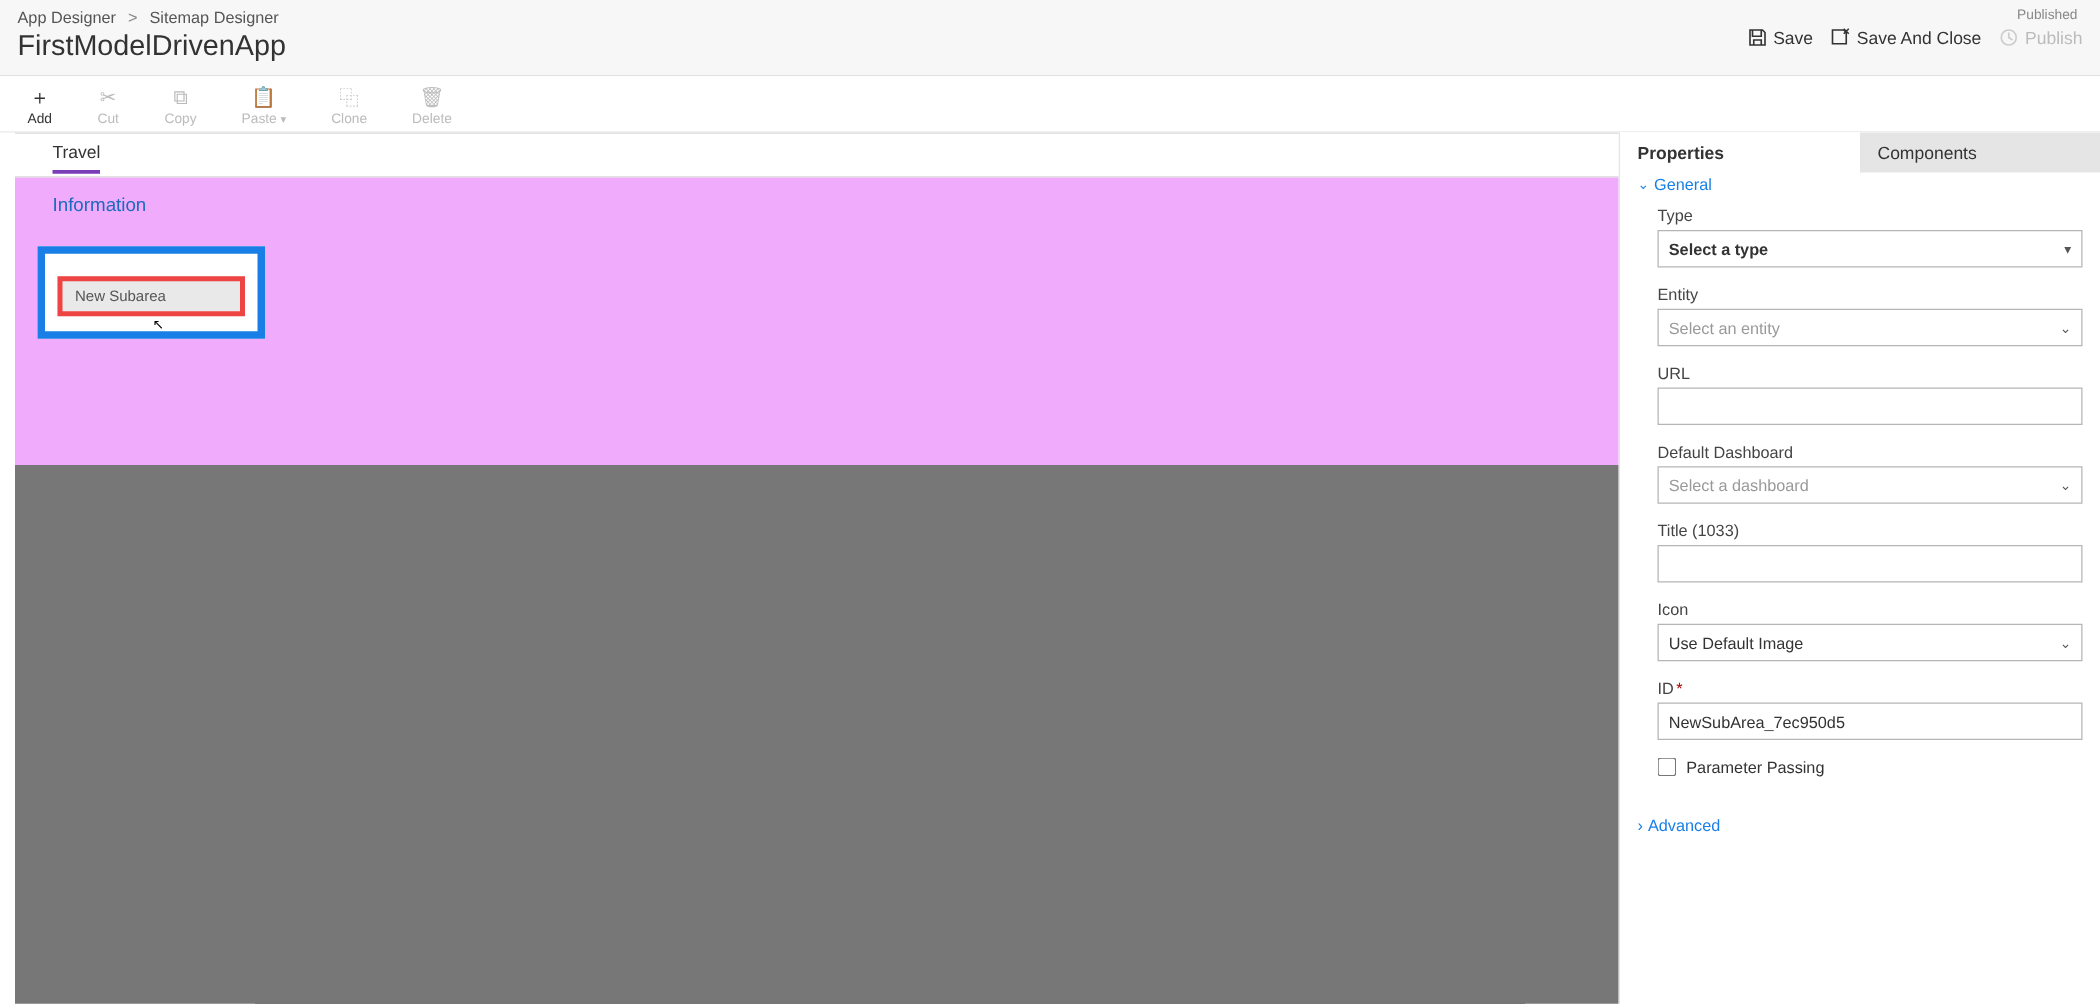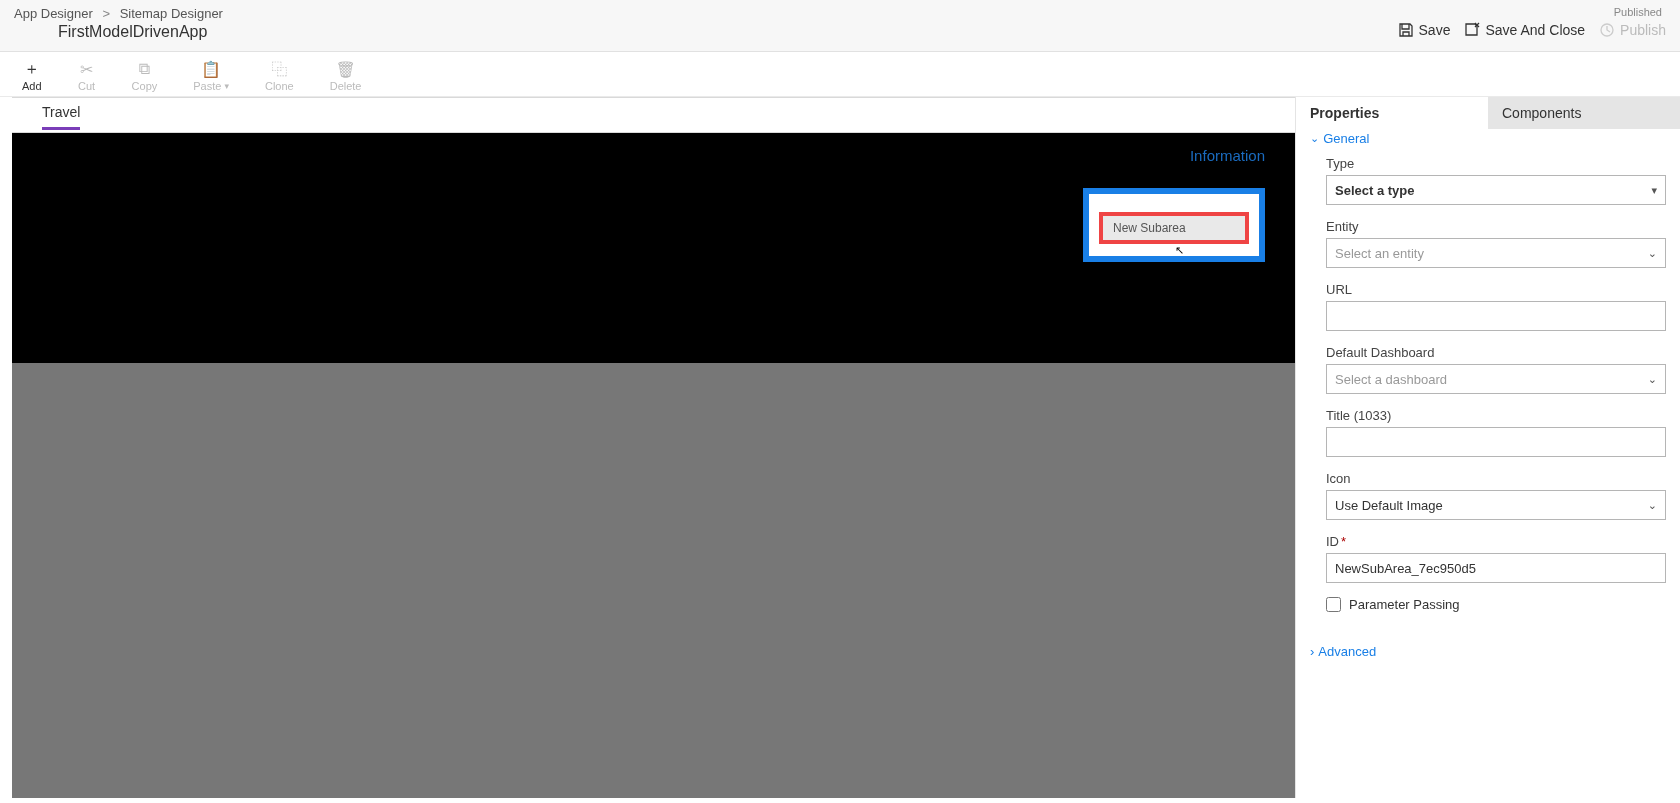--- a/index.html
+++ b/index.html
@@ -1,39 +1,39 @@
 <!DOCTYPE html>
 <html><head>
   <meta charset="utf-8">
   <style>
     * { box-sizing: border-box; margin: 0; padding: 0; }
     body { font-family: "Segoe UI", Arial, sans-serif; font-size: 13px; color: #333; background: #fff; width: 1680px; height: 803px; overflow: hidden; }
     .header { background: #f7f7f7; border-bottom: 1px solid #e1e1e1; padding: 6px 14px 10px; display: flex; justify-content: space-between; align-items: flex-start; }
     .breadcrumb { font-size: 13px; color: #555; }
     .breadcrumb a { color: #555; text-decoration: none; }
     .breadcrumb span.sep { margin: 0 6px; color: #888; }
-    .app-title { font-size: 16px; font-weight: 400; color: #333; margin-top: 2px; margin-left: 44px; }
+    .app-title { font-size: 23px; font-weight: 400; color: #333; margin-top: 2px; }
     .header-right { text-align: right; }
     .status { font-size: 11px; color: #888; margin-bottom: 4px; padding-right: 4px; }
     .header-actions { display: flex; gap: 14px; align-items: center; }
     .header-btn { display: flex; align-items: center; gap: 5px; cursor: pointer; font-size: 14px; color: #333; }
     .header-btn.disabled { color: #bbb; cursor: default; }
     .header-btn .ic { width: 16px; height: 16px; display: inline-flex; align-items: center; justify-content: center; }
 
     .toolbar { background: #fff; border-bottom: 1px solid #eaeaea; padding: 6px 14px 2px; display: flex; gap: 20px; }
     .tool-btn { display: flex; flex-direction: column; align-items: center; font-size: 11px; color: #333; cursor: pointer; padding: 2px 8px; min-width: 28px; }
     .tool-btn.disabled { color: #bbb; cursor: default; }
     .tool-btn .ic { width: 18px; height: 18px; display: flex; align-items: center; justify-content: center; font-size: 16px; }
     .tool-btn .lbl { margin-top: 2px; display:flex; align-items:center; gap:3px;}
     .chev-down { font-size: 9px; }
 
     .workspace { display: flex; height: calc(803px - 56px - 46px); }
     .area-header { background: #e8e8e8; border-top: 1px solid #d9d9d9; border-bottom: 1px solid #d9d9d9; height: 36px; display: flex; align-items: center; padding: 0 30px; }
     .area-tab { font-size: 14px; color: #333; padding: 4px 0 7px; border-bottom: 3px solid #7a3db8; font-weight: 400; }
-    .canvas-body { background: #000000; padding: 14px 30px 30px; min-height: 230px; text-align: right; }
+    .canvas-body { background: #f0abfc; padding: 14px 30px 30px; min-height: 230px; }
     .group-title { color: #1a6bbf; font-size: 15px; margin-bottom: 24px; }
     .subarea-sel { border: 6px solid #197fe6; display: inline-block; padding: 18px 10px 12px; background: #fff; position: relative; margin-left: -12px;}
     .subarea-box { background: #e9e9e9; border: 4px solid #ef4444; width: 150px; height: 32px; display: flex; align-items: center; padding: 0 10px; font-size: 12px; color: #555; position:relative;}
     .cursor { position:absolute; left:72px; top:28px; font-size:11px; color:#000;}
     .canvas-filler { flex:1; background:#777; margin:0 0 0 0; }
 
     .panel { width: 385px; border-left: 1px solid #e4e4e4; background: #fff; display: flex; flex-direction: column; }
     .panel-tabs { display: flex; }
     .panel-tab { flex: 1; text-align: left; padding: 8px 14px; font-size: 14px; cursor: pointer; }
     .panel-tab.inactive { background: #e5e5e5; color: #333; }

